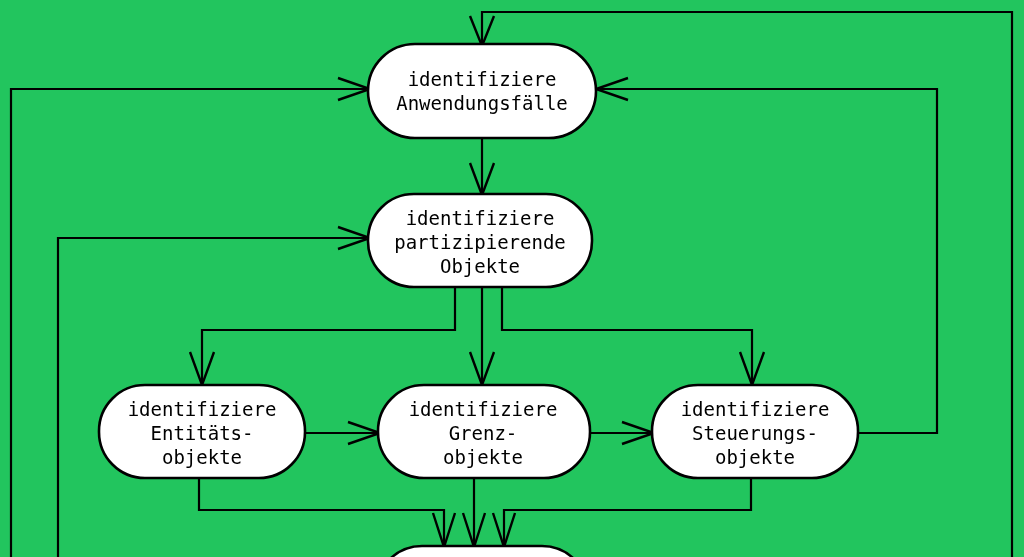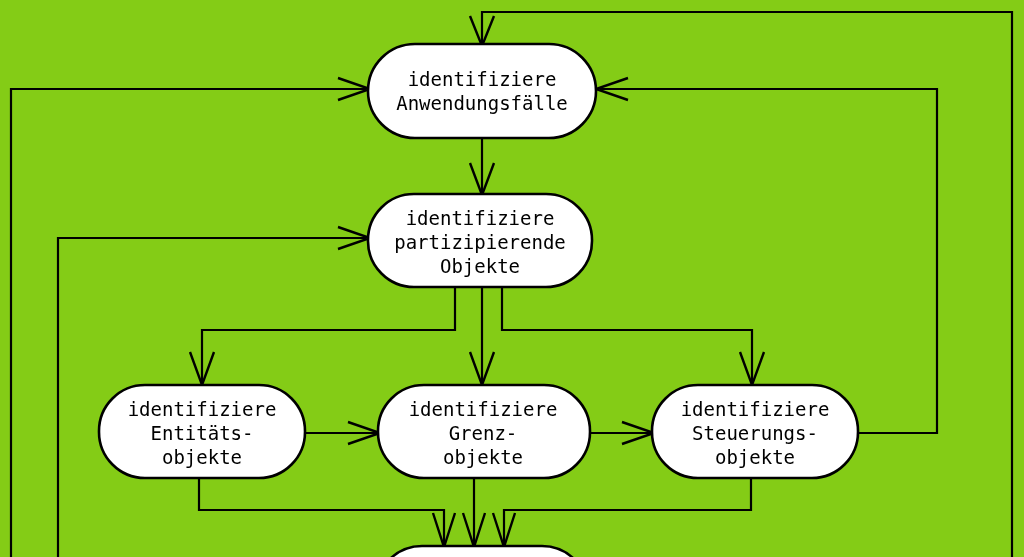--- a/index.html
+++ b/index.html
@@ -4,21 +4,21 @@
 <style>
   html, body {
     margin: 0;
     padding: 0;
     background: #ffffff;
   }
   #diagram-root {
     position: relative;
     width: 1024px;
     height: 557px;
-    background: #84cc16;
+    background: #22c55e;
     overflow: hidden;
     font-family: "DejaVu Sans Mono", "Liberation Mono", monospace;
     text-decoration: underline;
   }
   svg#flow {
     display: block;
     width: 1024px;
     height: 557px;
   }
   .node-shape {

